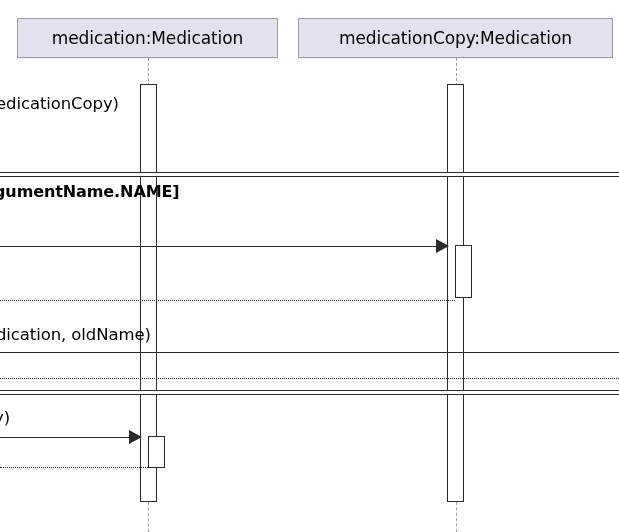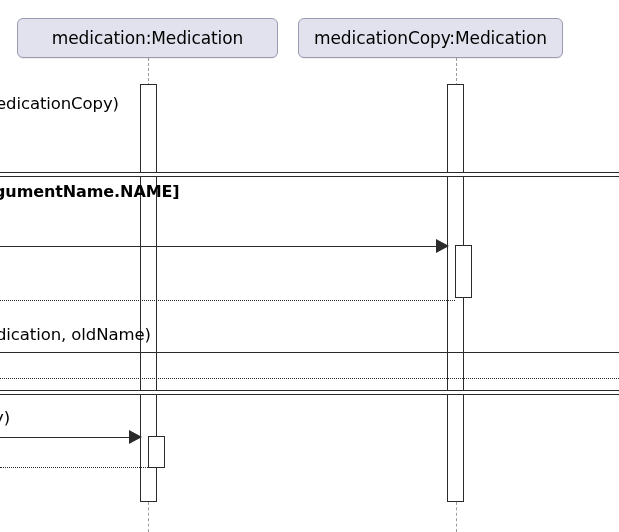--- a/index.html
+++ b/index.html
@@ -17,21 +17,21 @@
     background: #ffffff;
     overflow: hidden;
   }
 
   
   .lifeline-head {
     position: absolute;
     box-sizing: border-box;
     background: #e2e2ee;
     border: 1px solid #9a9ab0;
-    border-radius: 6px;
+    border-radius: 0;
     display: flex;
     align-items: center;
     justify-content: center;
     color: #000000;
     font-size: 17px;
     letter-spacing: -0.1px;
     white-space: nowrap;
     box-shadow: 0 1px 0 rgba(0,0,0,0.06);
   }
 
@@ -136,17 +136,17 @@
   <div class="arrowhead" style="left:129px; top:430px;"></div>
 
   <div class="activation" style="left:148px; top:436px; width:17px; height:32px;"></div>
 
   <div class="msg-line dotted" style="left:0px; top:467px; width:148px;"></div>
 
   <div class="lifeline-head" style="left:17px; top:18px; width:261px; height:40px;">
     <span>medication:Medication</span>
   </div>
 
-  <div class="lifeline-head" style="left:298px; top:18px; width:265px; height:40px;justify-content:center;">
+  <div class="lifeline-head" style="left:298px; top:18px; width:315px; height:40px;justify-content:center;">
     <span>medicationCopy:Medication</span>
   </div>
 
 </div>
 
 </body></html>

